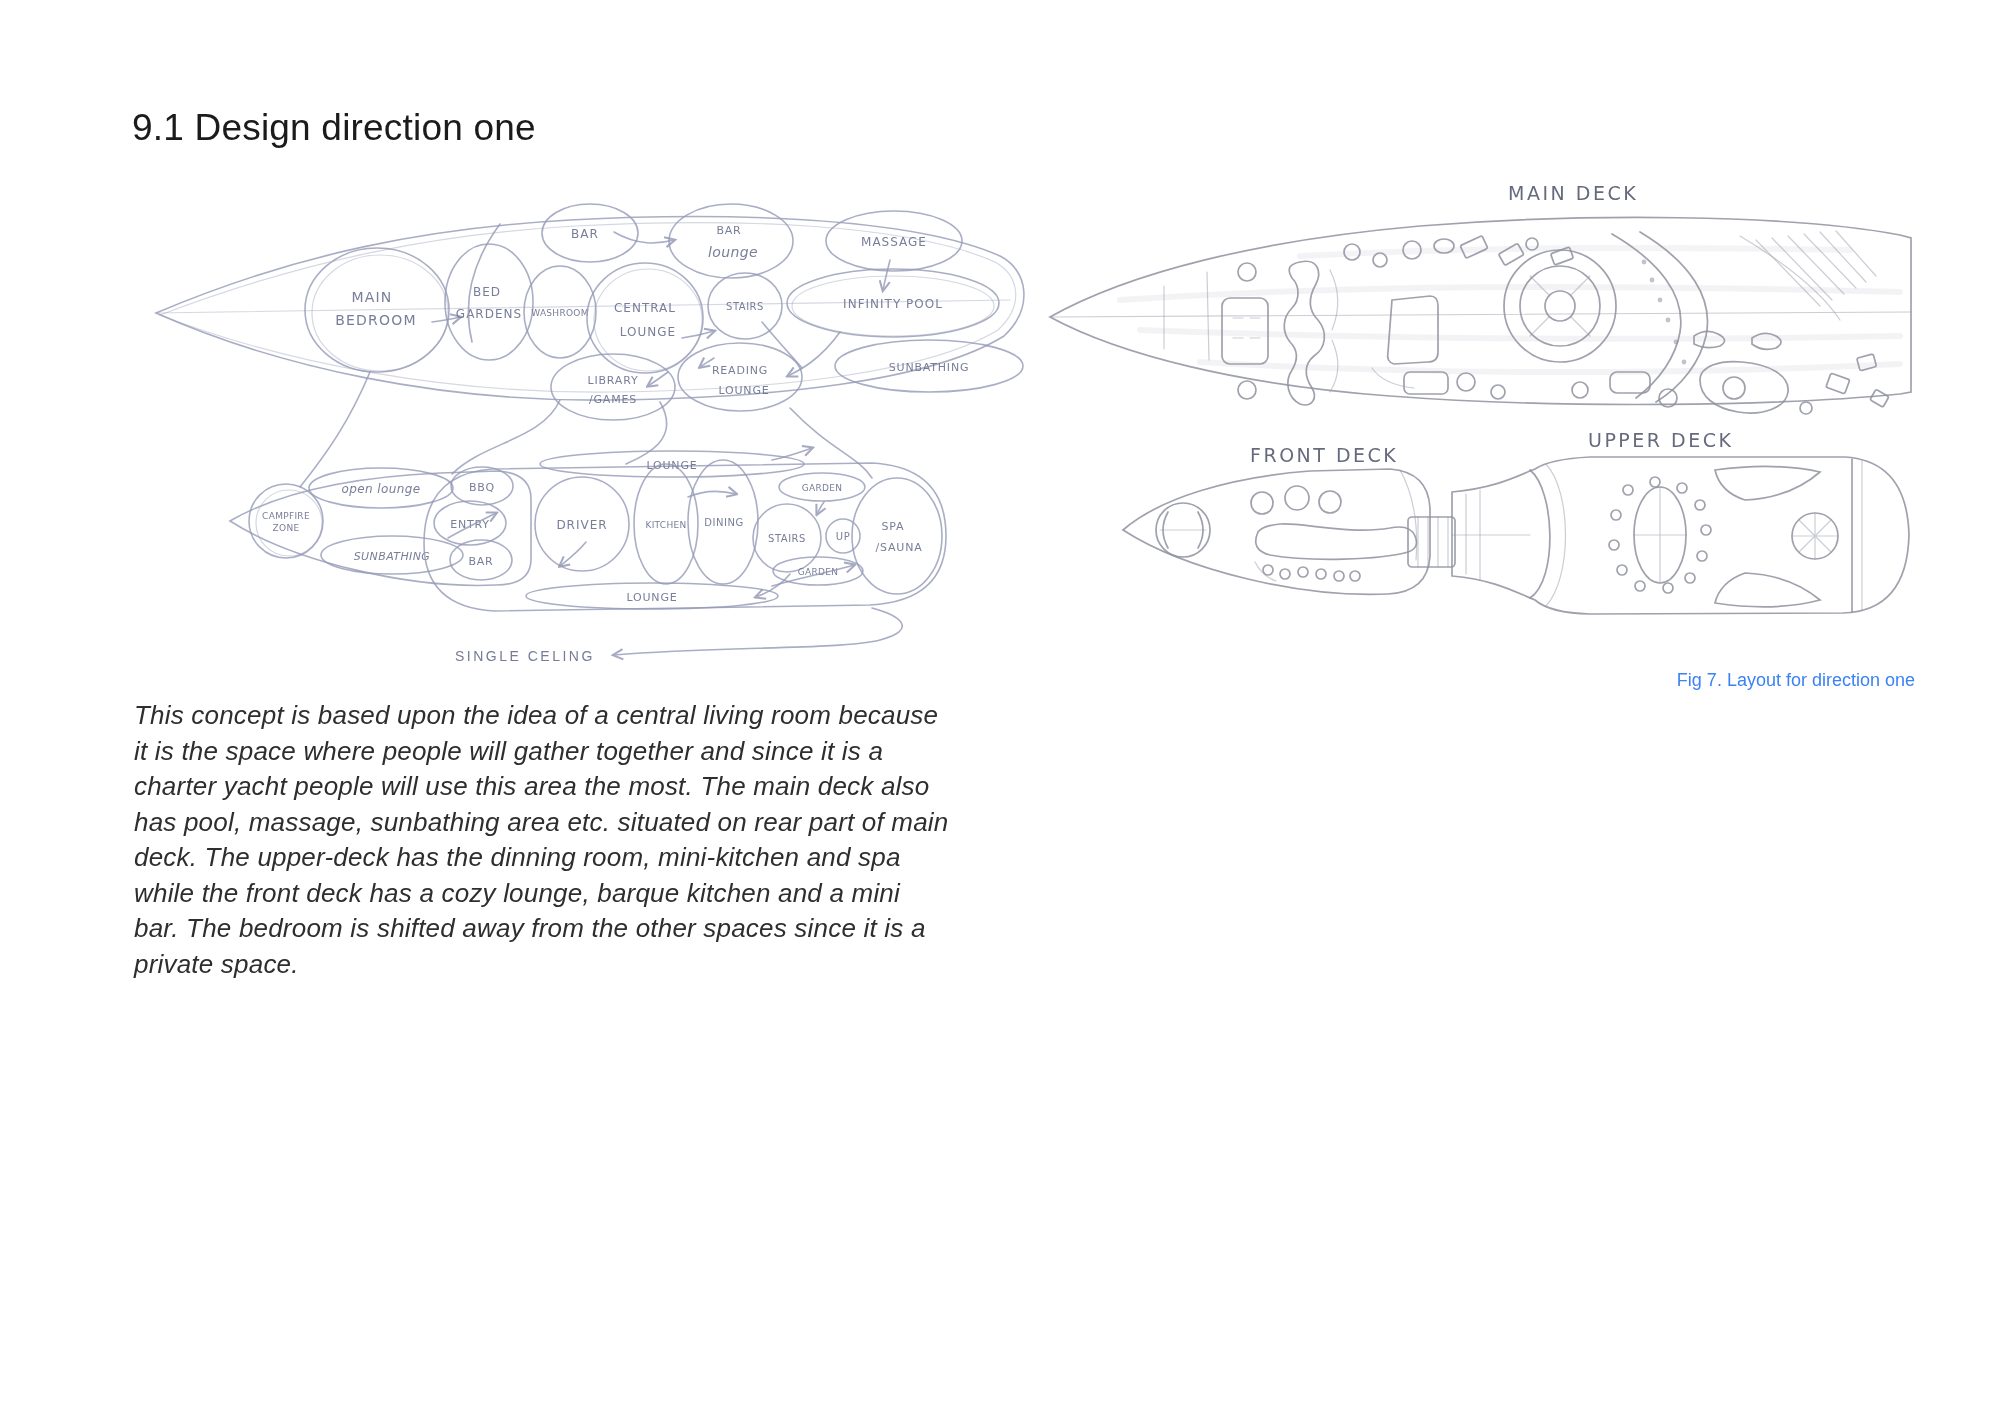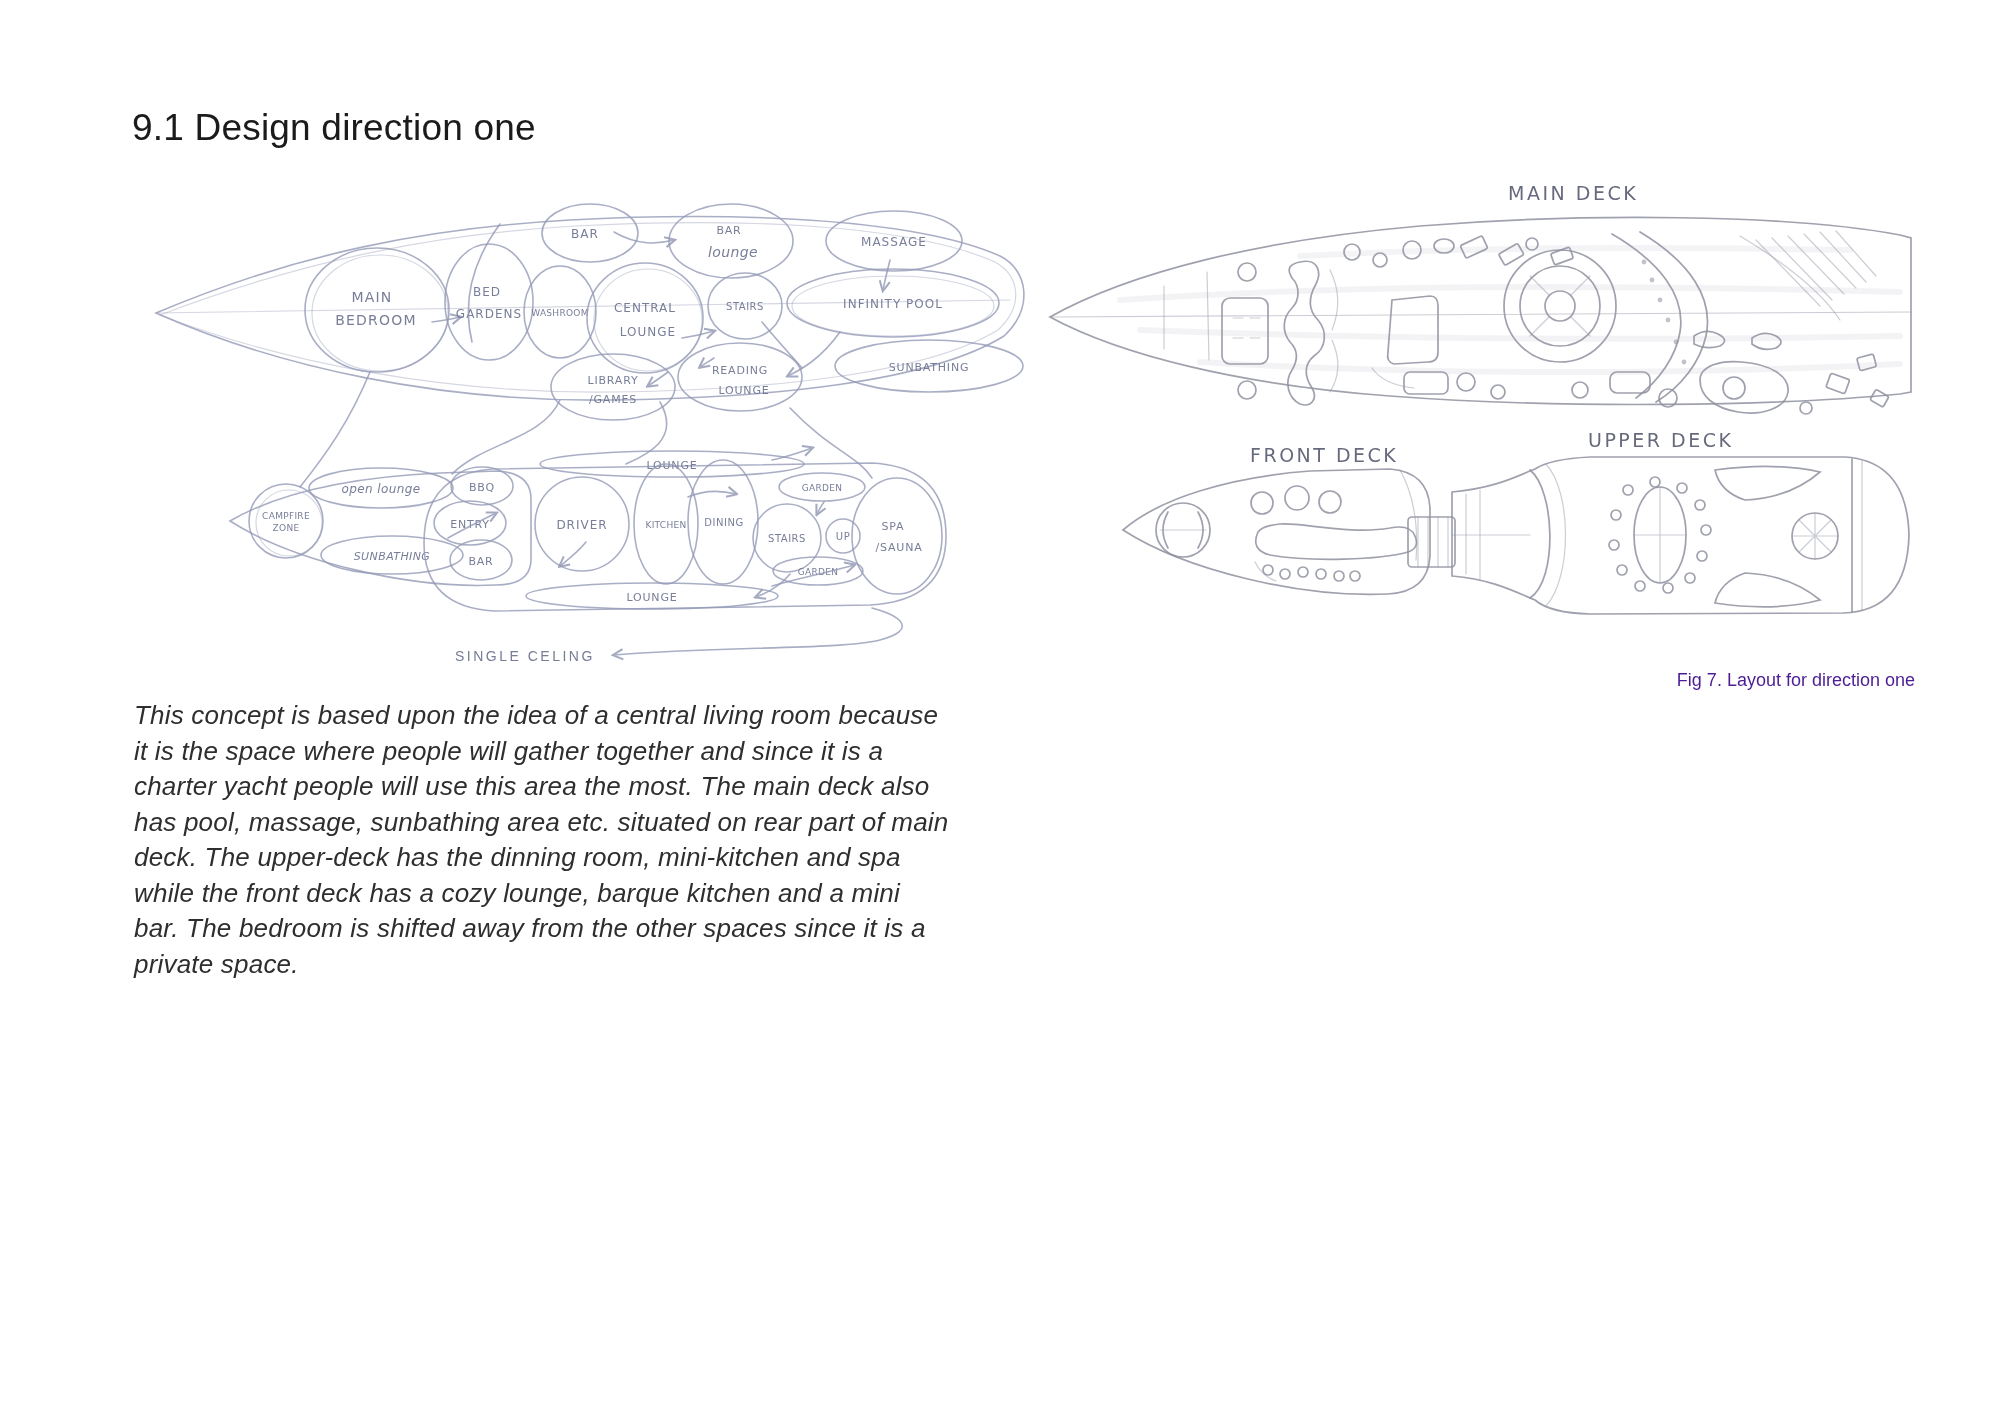--- a/index.html
+++ b/index.html
@@ -2,21 +2,21 @@
 <html><head>
 <meta charset="utf-8">
 <style>
   html,body{margin:0;padding:0;background:#ffffff;}
   .page{position:relative;width:2000px;height:1264px;background:#ffffff;overflow:hidden;
         font-family:"Liberation Sans",sans-serif;}
   .title{position:absolute;left:132px;top:82px;font-size:37px;letter-spacing:.2px;
          color:#1b1b1b;font-weight:400;}
   .body-text{position:absolute;left:134px;top:698px;width:980px;font-size:26px;
              line-height:35.5px;color:#2e2e2e;white-space:pre-line;letter-spacing:.2px;font-style:italic;}
-  .fig-caption{position:absolute;right:85px;top:670px;font-size:18px;color:#4c1d95;text-align:right;}
+  .fig-caption{position:absolute;right:85px;top:670px;font-size:18px;color:#3b82f6;text-align:right;}
   .footer-text{position:absolute;left:134px;top:1350px;font-size:22px;color:#161616;}
   .page-number{position:absolute;right:85px;top:1350px;font-size:22px;color:#be185d;}
   svg{position:absolute;}
   .sketch-left{left:100px;top:150px;}
   .sketch-right{left:1030px;top:165px;}
   
   .p{stroke:#939ab6;fill:none;stroke-width:1.6;stroke-linecap:round;opacity:.8;}
   .p2{stroke:#9aa0ba;fill:none;stroke-width:1.2;stroke-linecap:round;opacity:.42;}
   
   .g{stroke:#8e909f;fill:none;stroke-width:1.7;stroke-linecap:round;opacity:.85;}

